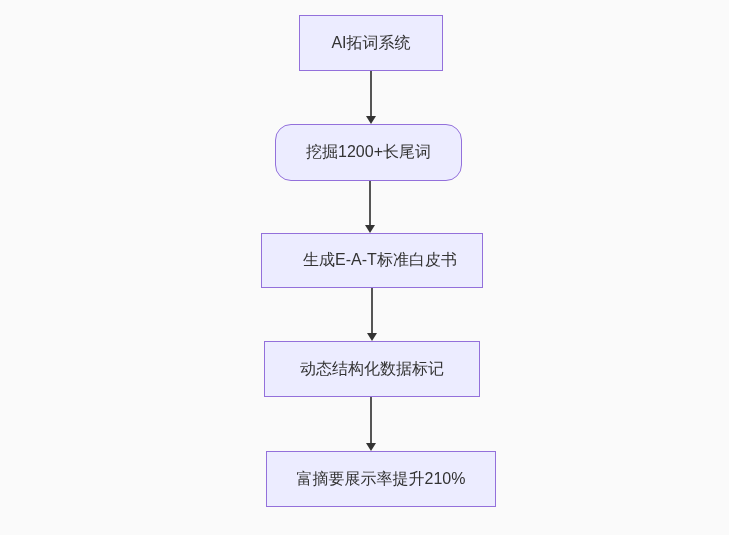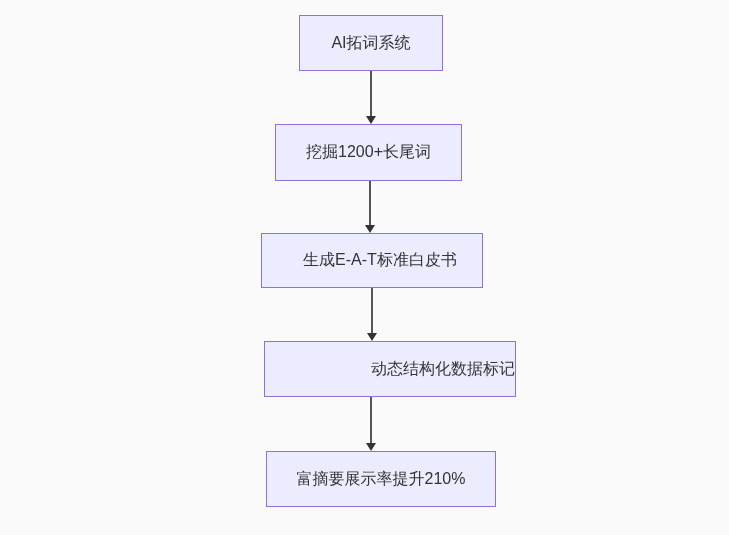--- a/index.html
+++ b/index.html
@@ -22,23 +22,23 @@
     border: 1px solid #9370db;
     color: #333333;
     font-size: 16px;
     display: flex;
     align-items: center;
     justify-content: center;
     text-align: center;
     white-space: nowrap;
   }
   .node-1 { left: 299px; top: 15px;  width: 144px; height: 56px; }
-  .node-2 { left: 275px; top: 124px; width: 187px; height: 57px; }
+  .node-2 { left: 275px; top: 124px; width: 187px; height: 57px; border-radius: 16px; }
   .node-3 { left: 261px; top: 233px; width: 222px; height: 55px; padding-left: 16px; }
-  .node-4 { left: 264px; top: 341px; width: 252px; height: 56px; justify-content: flex-end; }
+  .node-4 { left: 264px; top: 341px; width: 216px; height: 56px; }
   .node-5 { left: 266px; top: 451px; width: 230px; height: 56px; }
   .arrow {
     position: absolute;
     width: 12px;
     margin-left: -6px;
     display: flex;
     flex-direction: column;
     align-items: center;
   }
   .arrow .line {

